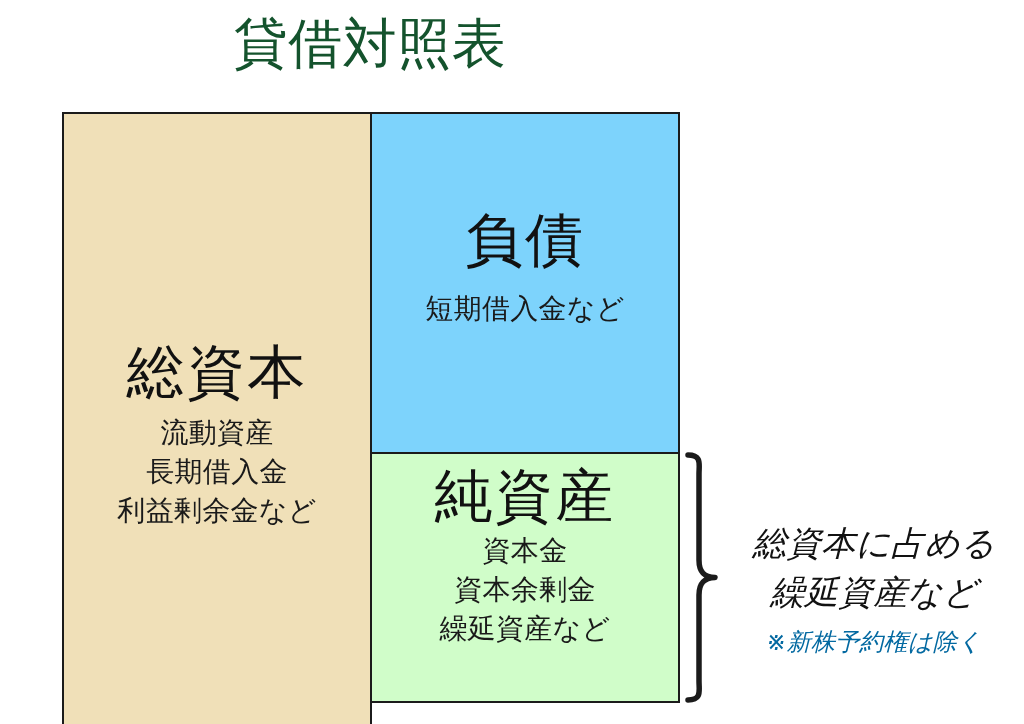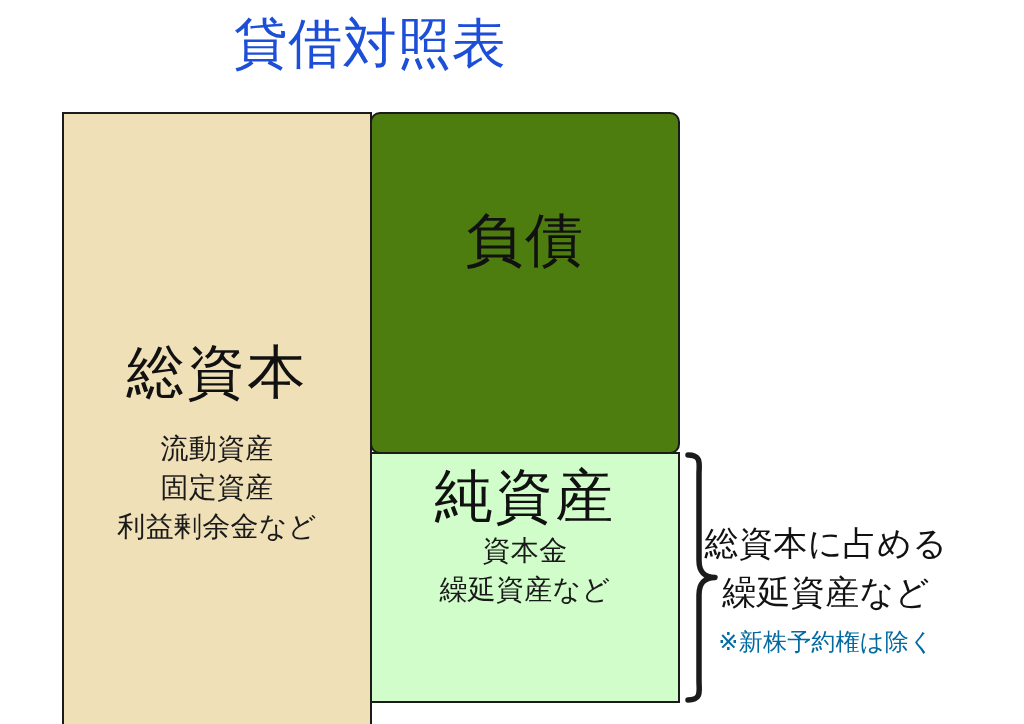--- a/index.html
+++ b/index.html
@@ -22,21 +22,21 @@
   .diagram-title {
     position: absolute;
     left: 0;
     top: 14px;
     width: 740px;
     text-align: center;
     font-size: 54px;
     line-height: 1.1;
     font-weight: 400;
     letter-spacing: 0.01em;
-    color: #1d4ed8;
+    color: #14532d;
     white-space: nowrap;
   }
 
   
   .bs-table {
     position: absolute;
     left: 62px;
     top: 112px;
     width: 618px;
     height: 591px;
@@ -63,24 +63,23 @@
     justify-content: flex-start;
     padding-top: 226px;
   }
 
   
   .cell-liabilities {
     left: 308px;
     top: 0;
     width: 310px;
     height: 342px;
-    background: #4d7c0f;
+    background: #7dd3fc;
     justify-content: flex-start;
     padding-top: 94px;
-    border-radius: 10px;
   }
 
   
   .cell-equity {
     left: 308px;
     top: 340px;
     width: 310px;
     height: 251px;
     background: #d0fdc9;
     justify-content: flex-start;
@@ -90,21 +89,21 @@
   .cell-heading {
     font-size: 58px;
     line-height: 1.12;
     font-weight: 400;
     letter-spacing: 0.04em;
     color: #111111;
     white-space: nowrap;
   }
 
   .cell-items {
-    margin-top: 24px;
+    margin-top: 8px;
     text-align: center;
   }
   .cell-items .item-line {
     font-size: 28px;
     line-height: 39px;
     font-weight: 400;
     letter-spacing: 0.01em;
     color: #1a1a1a;
     white-space: nowrap;
   }
@@ -117,24 +116,25 @@
     position: absolute;
     left: 682px;
     top: 450px;
     width: 40px;
     height: 255px;
   }
   .brace-wrap svg { display: block; }
 
   .annotation {
     position: absolute;
-    left: 676px;
+    left: 724px;
     top: 519px;
     width: 300px;
     text-align: center;
+    font-style: italic;
   }
   .annotation-line {
     font-size: 34px;
     line-height: 49px;
     font-weight: 400;
     letter-spacing: 0.01em;
     color: #121212;
     white-space: nowrap;
   }
   .annotation-note {
@@ -151,35 +151,37 @@
 <body>
 
 <div class="diagram-title">貸借対照表</div>
 
 <div class="bs-table">
 
   <div class="bs-cell cell-assets">
     <div class="cell-heading">総資本</div>
     <div class="cell-items">
       <div class="item-line">流動資産</div>
-      <div class="item-line">固定資産</div>
+      <div class="item-line">長期借入金</div>
       <div class="item-line">利益剰余金など</div>
     </div>
   </div>
 
   <div class="bs-cell cell-liabilities">
     <div class="cell-heading">負債</div>
     <div class="cell-items">
+      <div class="item-line">短期借入金など</div>
     </div>
   </div>
 
   <div class="bs-cell cell-equity">
     <div class="cell-heading">純資産</div>
     <div class="cell-items">
       <div class="item-line">資本金</div>
+      <div class="item-line">資本余剰金</div>
       <div class="item-line">繰延資産など</div>
     </div>
   </div>
 
 </div>
 
 <div class="brace-wrap">
   <svg width="40" height="255" viewBox="0 0 40 255" fill="none" xmlns="http://www.w3.org/2000/svg" aria-hidden="true">
     <path d="M6 5 C20 5 17 14 17 24 L17 110 C17 122 22 127 33 127.5
              C22 128 17 133 17 145 L17 231 C17 241 20 250 6 250" stroke="#1b1b1b" stroke-width="5.5" stroke-linecap="round" stroke-linejoin="round" fill="none"></path>

